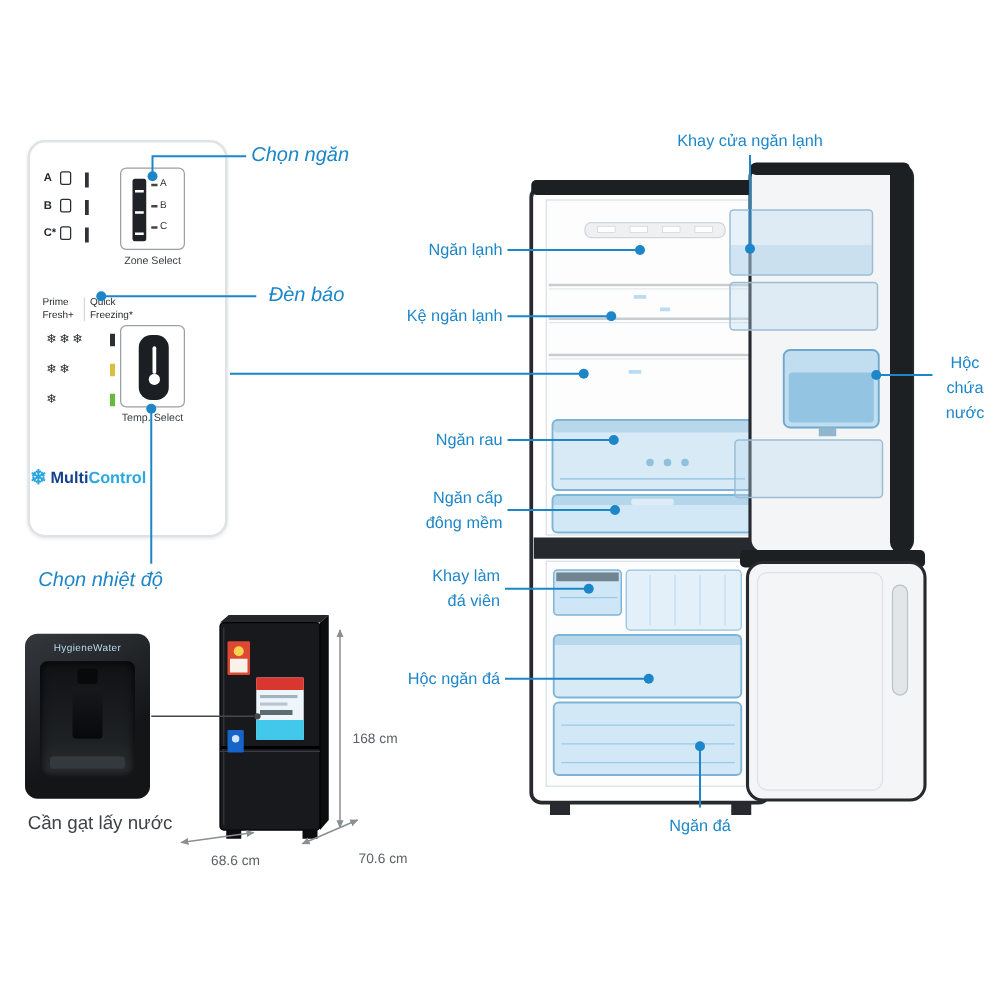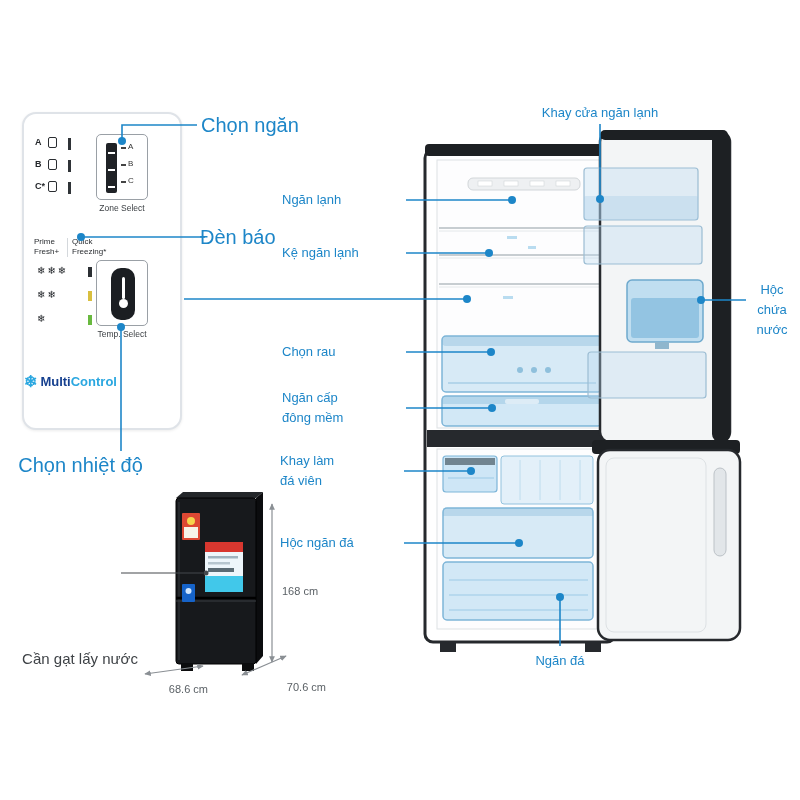--- a/index.html
+++ b/index.html
@@ -42,22 +42,22 @@
   .disp-spout{position:absolute;left:30px;top:6px;width:16px;height:12px;background:#08090a;border-radius:2px;}
   .disp-lever{position:absolute;left:26px;top:20px;width:24px;height:42px;border-radius:3px;
               background:linear-gradient(#17191c,#07080a);}
   .disp-tray{position:absolute;left:8px;bottom:6px;width:60px;height:10px;background:#34393e;border-radius:3px;}
 
   
   .art{position:absolute;left:0;top:0;pointer-events:none;}
 
   
   .lbl{position:absolute;color:#1d86c8;font-size:13px;line-height:20px;}
-  .lbl.big{font-size:20px;}
-  .lbl.r{text-align:left;}
+  .lbl.big{font-size:16px;font-style:italic;}
+  .lbl.r{text-align:right;}
   .lbl.c{text-align:center;}
   .dim{position:absolute;color:#5b6166;font-size:11px;line-height:18px;}
   .dim.c{text-align:right;}
   .dark-lbl{position:absolute;color:#3f4347;font-size:15px;line-height:18px;text-align:center;}
 </style>
 </head>
 <body>
 
 <div class="canvas">
 
@@ -110,20 +110,28 @@
           <i class="tbulb"></i>
       </div>
     </div>
     <div class="pcap" style="left:72px;top:215px">Temp. Select</div>
 
     <div class="plogo">
       <span class="plogo-sf">❄</span><span class="plogo-m">Multi</span><span class="plogo-c">Control</span>
     </div>
   </div>
 
+  <div class="dispbox">
+    <div class="disp-brand">HygieneWater</div>
+    <div class="disp-recess">
+      <div class="disp-spout"></div>
+      <div class="disp-lever"></div>
+      <div class="disp-tray"></div>
+    </div>
+  </div>
 
   <svg class="art" width="800" height="800" viewBox="0 0 800 800">
     <defs>
       <marker id="arw" viewBox="0 0 10 10" refX="8" refY="5" markerWidth="6" markerHeight="6" orient="auto-start-reverse">
         <path d="M0,1 L9,5 L0,9 Z" fill="#8a8f94"></path>
       </marker>
     </defs>
 
     <g>
       <rect x="425" y="150" width="190" height="492" rx="8" fill="#ffffff" stroke="#26292d" stroke-width="3"></rect>
@@ -267,32 +275,32 @@
       <circle cx="701" cy="300" r="4"></circle>
       <circle cx="491" cy="352" r="4"></circle>
       <circle cx="492" cy="408" r="4"></circle>
       <circle cx="471" cy="471" r="4"></circle>
       <circle cx="519" cy="543" r="4"></circle>
       <circle cx="560" cy="597" r="4"></circle>
     </g>
   </svg>
 
   <div class="lbl big" style="left:201px;top:115px">Chọn ngăn</div>
-  <div class="lbl big" style="left:200px;top:227px">Đèn báo</div>
+  <div class="lbl big" style="left:215px;top:227px">Đèn báo</div>
   <div class="lbl big c" style="left:18px;top:455px;width:125px">Chọn nhiệt độ</div>
 
   <div class="lbl c" style="left:490px;top:103px;width:220px">Khay cửa ngăn lạnh</div>
   <div class="lbl r" style="left:282px;top:190px;width:120px">Ngăn lạnh</div>
   <div class="lbl r" style="left:282px;top:243px;width:120px">Kệ ngăn lạnh</div>
   <div class="lbl c" style="left:746px;top:280px;width:52px">
     <div>Hộc</div>
     <div>chứa</div>
     <div>nước</div>
   </div>
-  <div class="lbl r" style="left:282px;top:342px;width:120px">Chọn rau</div>
+  <div class="lbl r" style="left:282px;top:342px;width:120px">Ngăn rau</div>
   <div class="lbl r" style="left:282px;top:388px;width:120px">
     <div>Ngăn cấp</div>
     <div>đông mềm</div>
   </div>
   <div class="lbl r" style="left:280px;top:451px;width:120px">
     <div>Khay làm</div>
     <div>đá viên</div>
   </div>
   <div class="lbl r" style="left:280px;top:533px;width:120px">Hộc ngăn đá</div>
   <div class="lbl c" style="left:510px;top:651px;width:100px">Ngăn đá</div>

